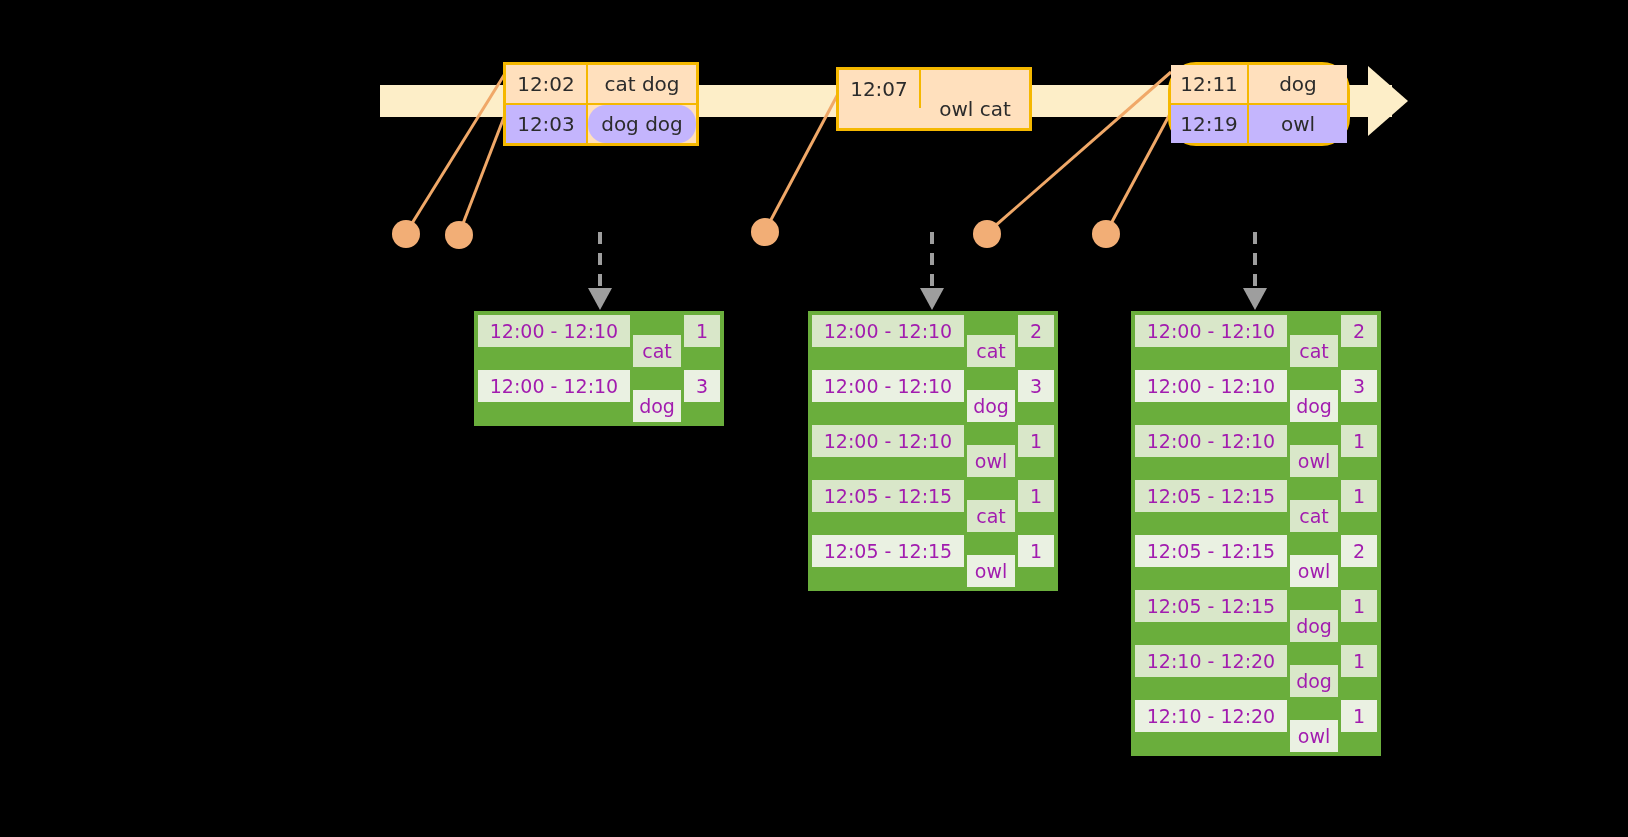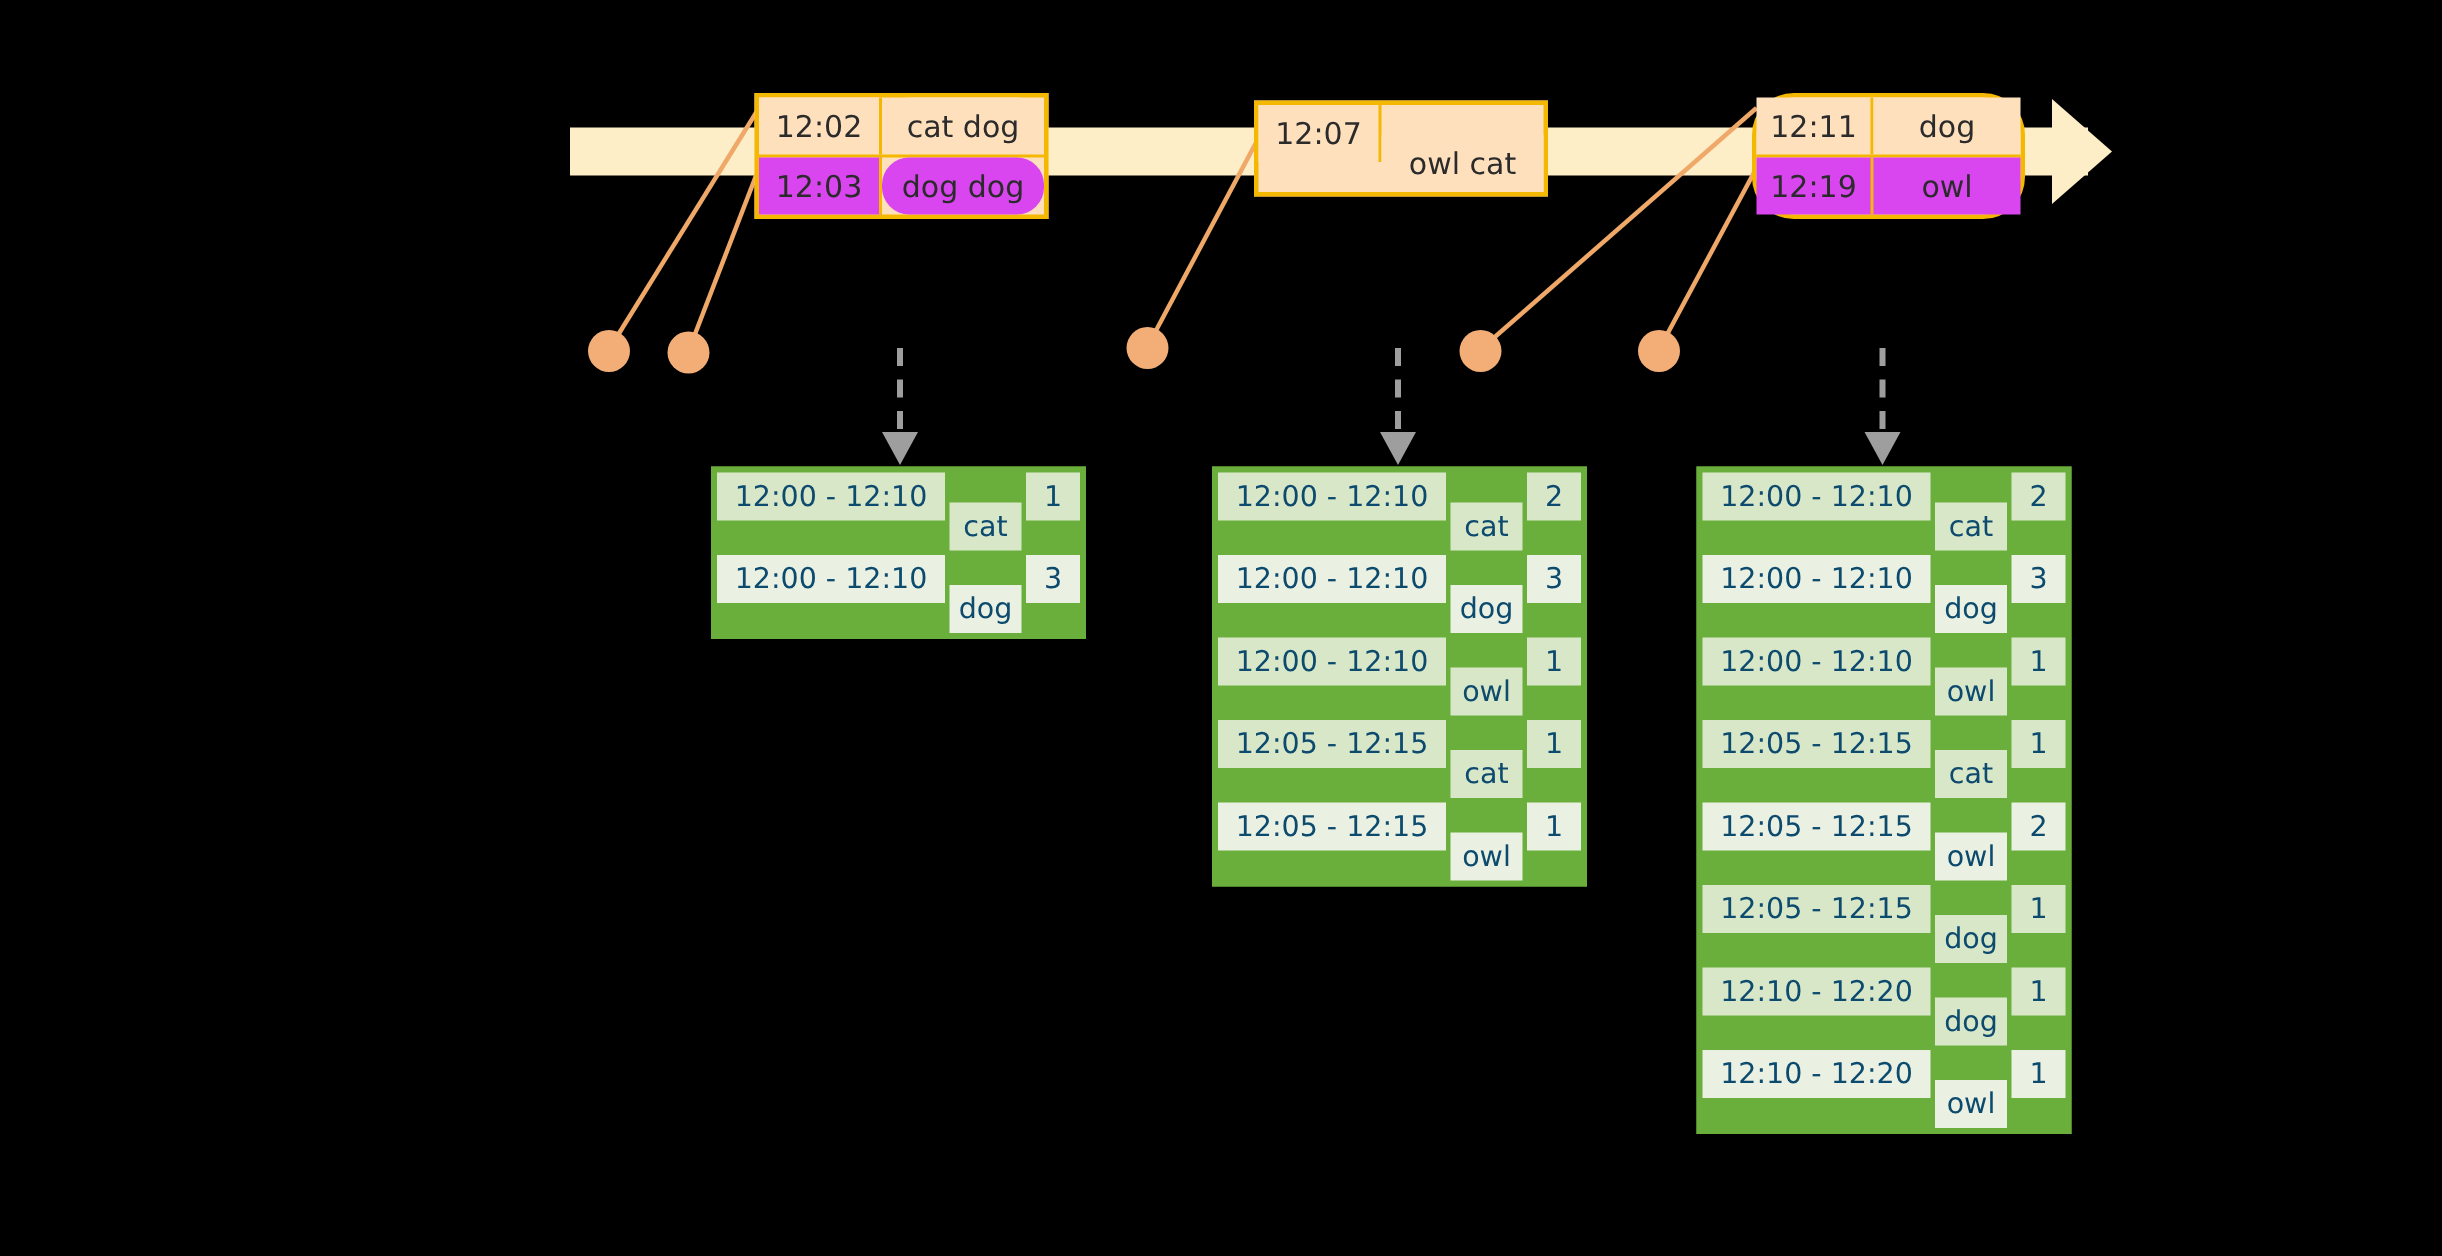--- a/index.html
+++ b/index.html
@@ -63,21 +63,21 @@
     justify-content: center;
     font-size: 20px;
     color: #2b2b2b;
     padding: 0 10px;
     height: 38px;
   }
   .evt-time { border-right: 2px solid #f5b800; }
   .evt-row.shade-a .evt-time,
   .evt-row.shade-a .evt-words { background: #ffe0bd; }
   .evt-row.shade-b .evt-time,
-  .evt-row.shade-b .evt-words { background: #d946ef; }
+  .evt-row.shade-b .evt-words { background: #c4b5fd; }
 
   #evt-1 { left: 503px; top: 62px; }
   #evt-1 .evt-time  { width: 82px; }
   #evt-1 .evt-words { width: 108px; border-radius: 18px; }
 
   #evt-2 { left: 836px; top: 67px; }
   #evt-2 .evt-time  { width: 82px; }
   #evt-2 .evt-words { width: 108px; margin-top: 20px; }
 
   #evt-3 { left: 1168px; top: 62px; border-radius: 28px; }
@@ -104,21 +104,21 @@
     z-index: 4;
   }
   .rrow {
     display: flex;
     gap: 3px;
   }
   .rcell {
     display: flex;
     align-items: center;
     font-size: 19px;
-    color: #0c4a6e;
+    color: #a21caf;
     height: 32px;
     padding: 0 9px;
   }
   .rcell.c-window { width: 152px; justify-content: center; }
   .rcell.c-word   { width: 48px;  justify-content: center; margin-top: 20px; }
   .rcell.c-count  { width: 36px;  justify-content: center; }
   .rrow.band-a .rcell { background: #d9e7c9; }
   .rrow.band-b .rcell { background: #eaf1e2; }
 
   #rtable-1 { left: 474px; top: 311px; }

